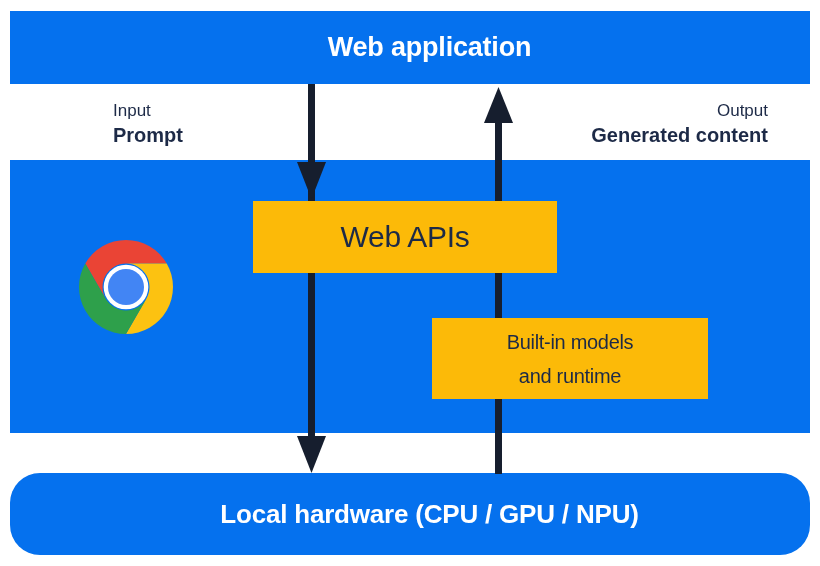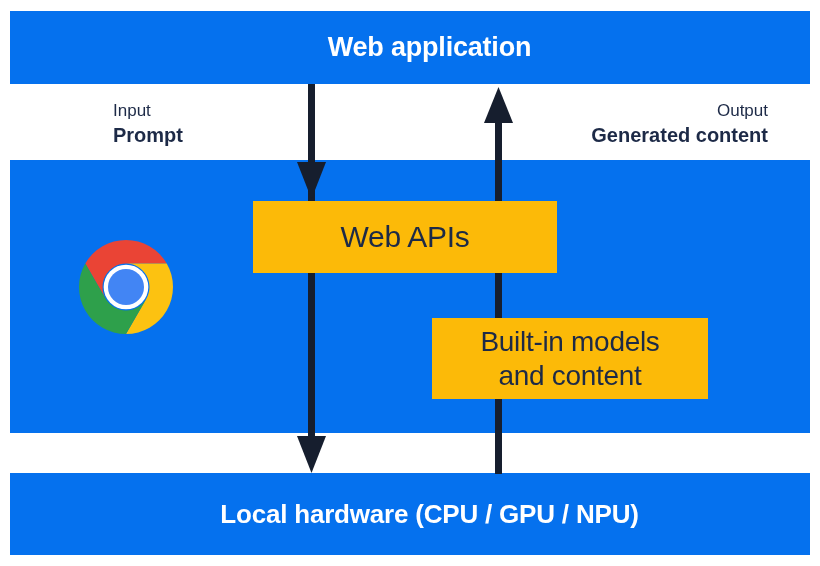--- a/index.html
+++ b/index.html
@@ -20,21 +20,21 @@
     background:var(--white);
     overflow:hidden;
   }
   .panel{
     position:absolute;
     left:10px;width:800px;
     background:var(--blue);
   }
   .panel-top{top:11px;height:73px;}
   .panel-mid{top:160px;height:273px;}
-  .panel-bottom{top:473px;height:82px;}
+  .panel-bottom{top:473px;height:82px;border-radius:30px;}
   .bar-label{
     width:100%;height:100%;
     display:flex;align-items:center;justify-content:center;
     color:var(--white);
     font-weight:700;
     letter-spacing:-0.2px;
     padding-left:39px;
   }
   .panel-top .bar-label{font-size:27px;}
   .panel-bottom .bar-label{font-size:26px;}
@@ -63,21 +63,21 @@
     color:var(--navy);
     font-weight:400;
     z-index:10;
   }
   .box-webapis{
     left:253px;top:201px;width:304px;height:72px;
     font-size:30px;letter-spacing:-0.3px;
   }
   .box-builtin{
     left:432px;top:318px;width:276px;height:81px;
-    font-size:28px;line-height:34px;letter-spacing:-0.3px;
+    font-size:20px;line-height:34px;letter-spacing:-0.3px;
   }
   .chrome-logo{
     position:absolute;
     left:79px;top:240px;
     width:94px;height:94px;
     z-index:10;
   }
   .browser-label{
     position:absolute;
     left:46px;top:344px;width:160px;
@@ -119,21 +119,21 @@
       <polygon points="484,123 513,123 498.5,87"></polygon>
     </g>
   </svg>
 
   <div class="api-box box-webapis">
     <span>Web APIs</span>
   </div>
   <div class="api-box box-builtin">
     <span>
       <span>Built-in models</span><br>
-      <span>and content</span>
+      <span>and runtime</span>
     </span>
   </div>
 
   <svg class="chrome-logo" viewBox="0 0 48 48" xmlns="http://www.w3.org/2000/svg">
     <path fill="#ea4435" d="M24 12 H44.7846 A24 24 0 0 0 3.2154 12 L13.6077 30 A12 12 0 0 1 24 12 Z"></path>
     <path fill="#fcc211" d="M34.3923 30 L24 48 A24 24 0 0 0 44.7846 12 L24 12 A12 12 0 0 1 34.3923 30 Z"></path>
     <path fill="#2ea04b" d="M13.6077 30 L3.2154 12 A24 24 0 0 0 24 48 L34.3923 30 A12 12 0 0 1 13.6077 30 Z"></path>
     <circle cx="24" cy="24" r="11.4" fill="#ffffff"></circle>
     <circle cx="24" cy="24" r="9.2" fill="#4285f4"></circle>
   </svg>

